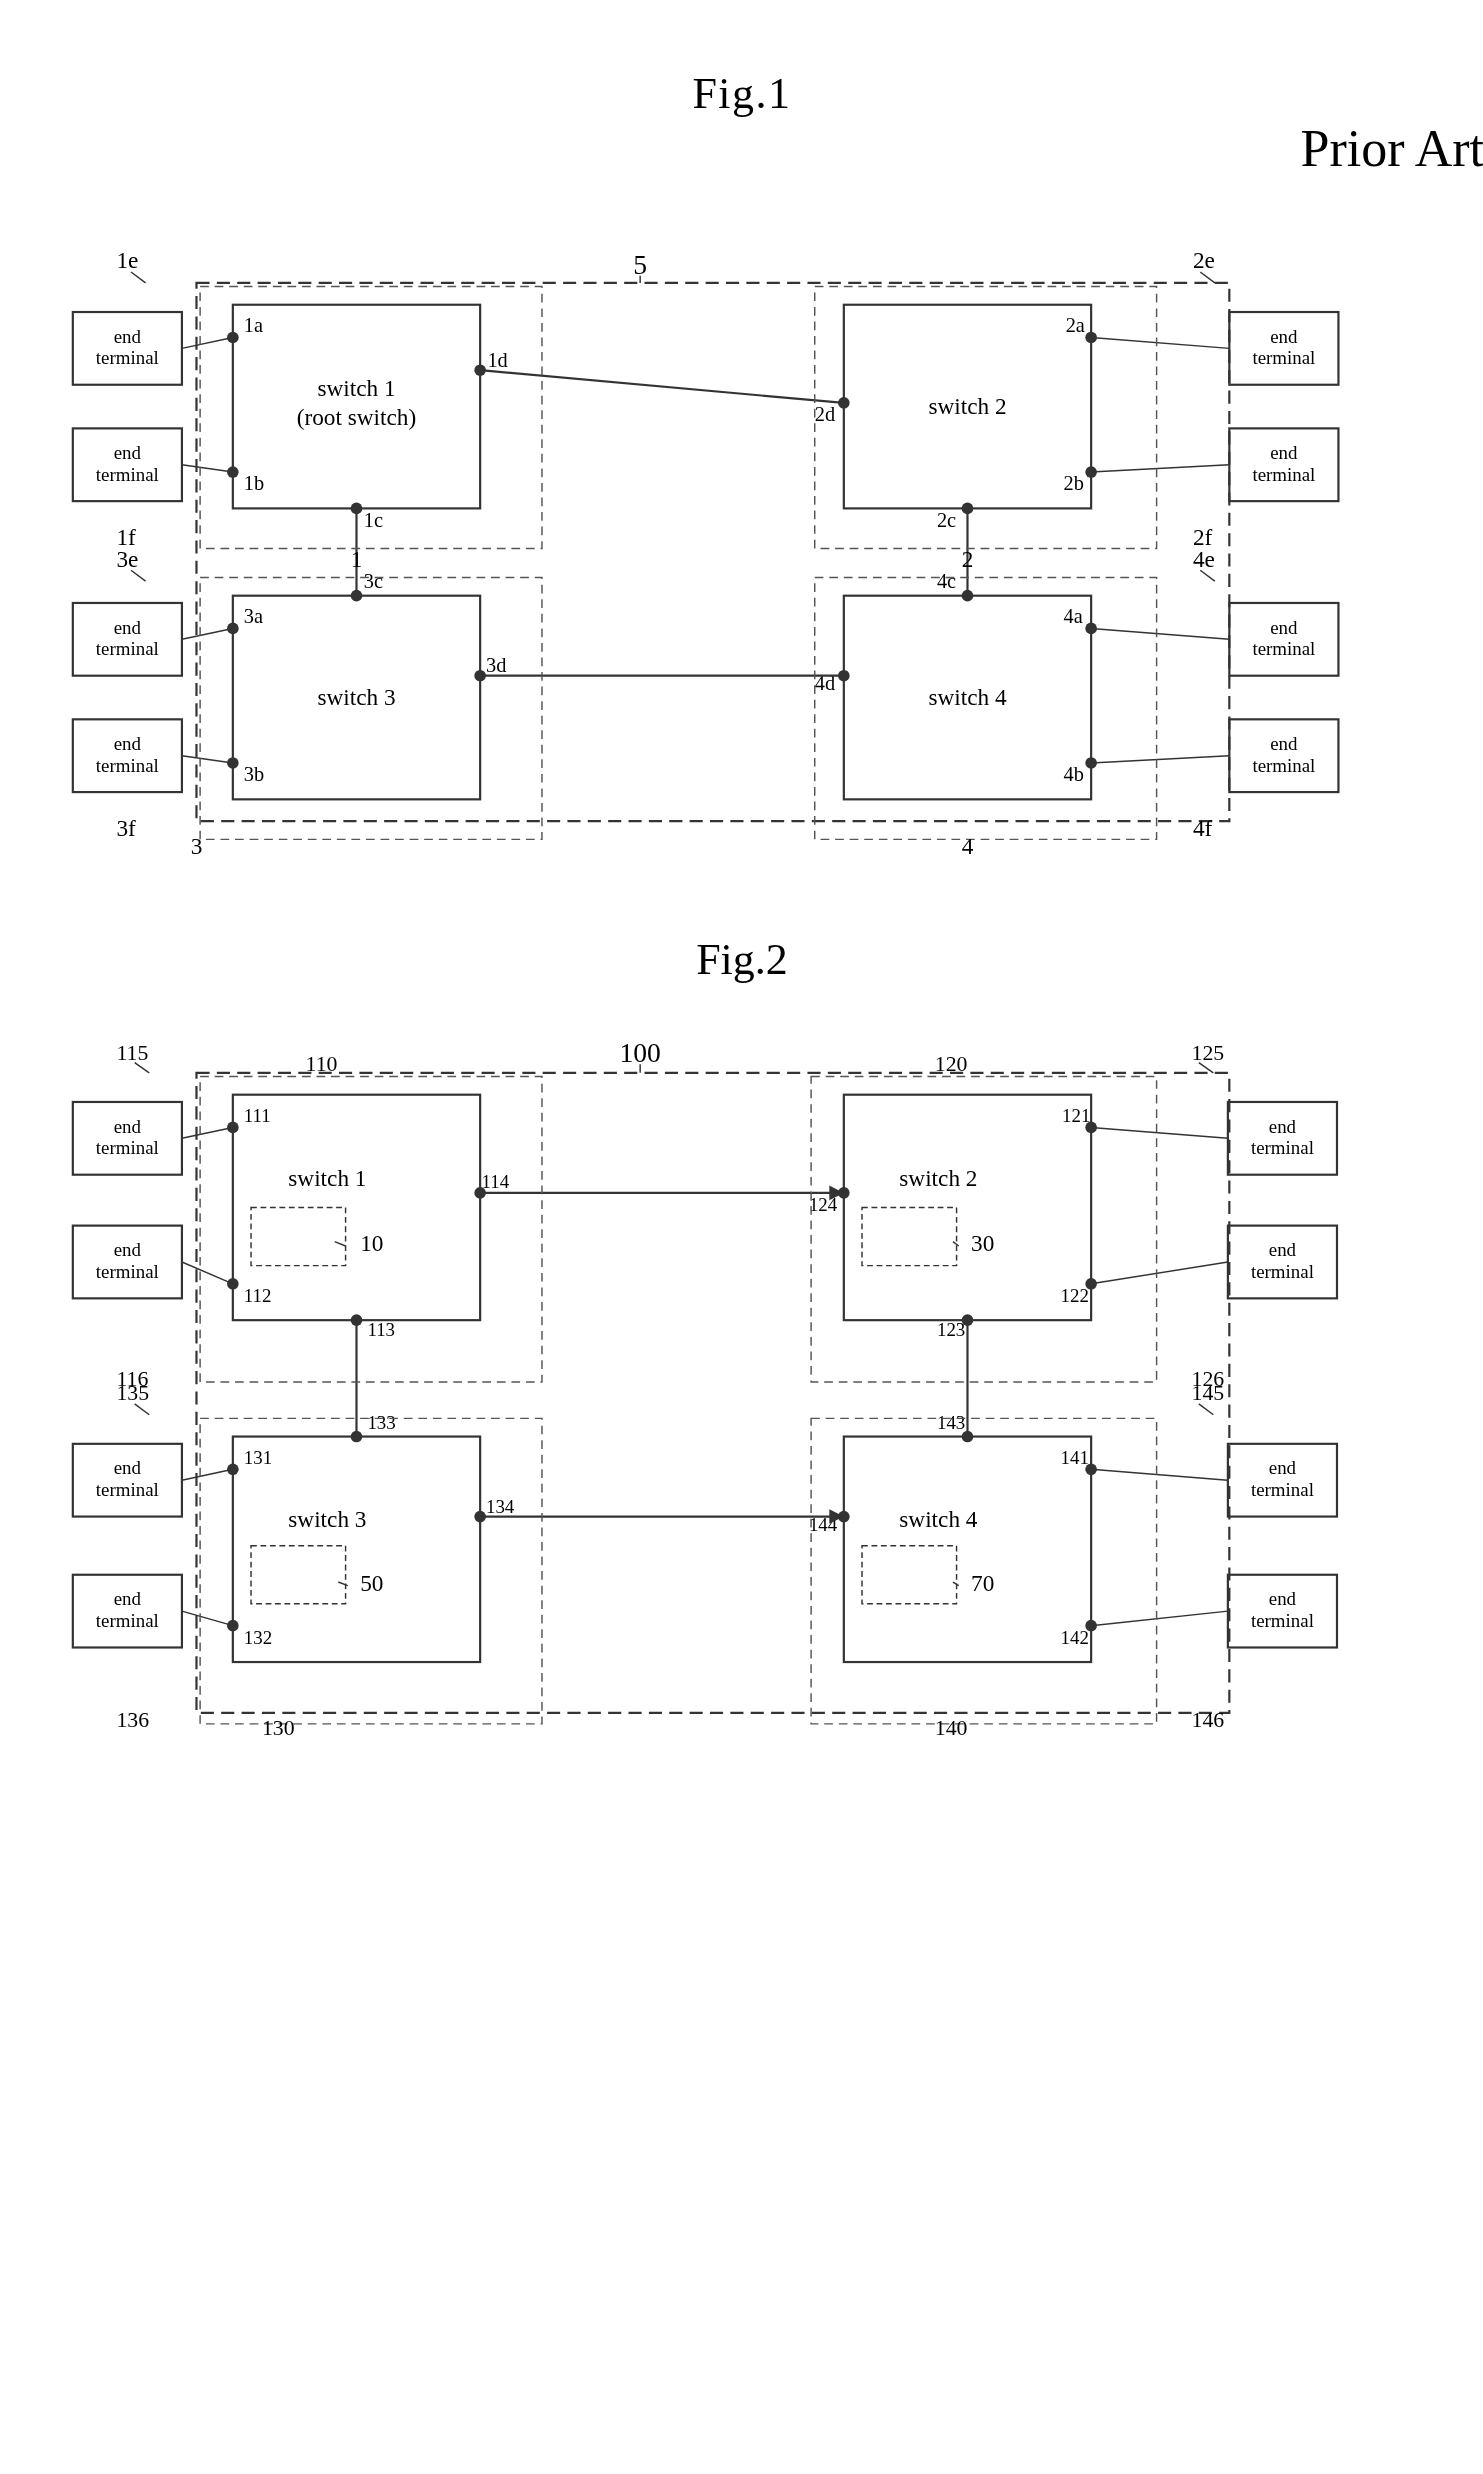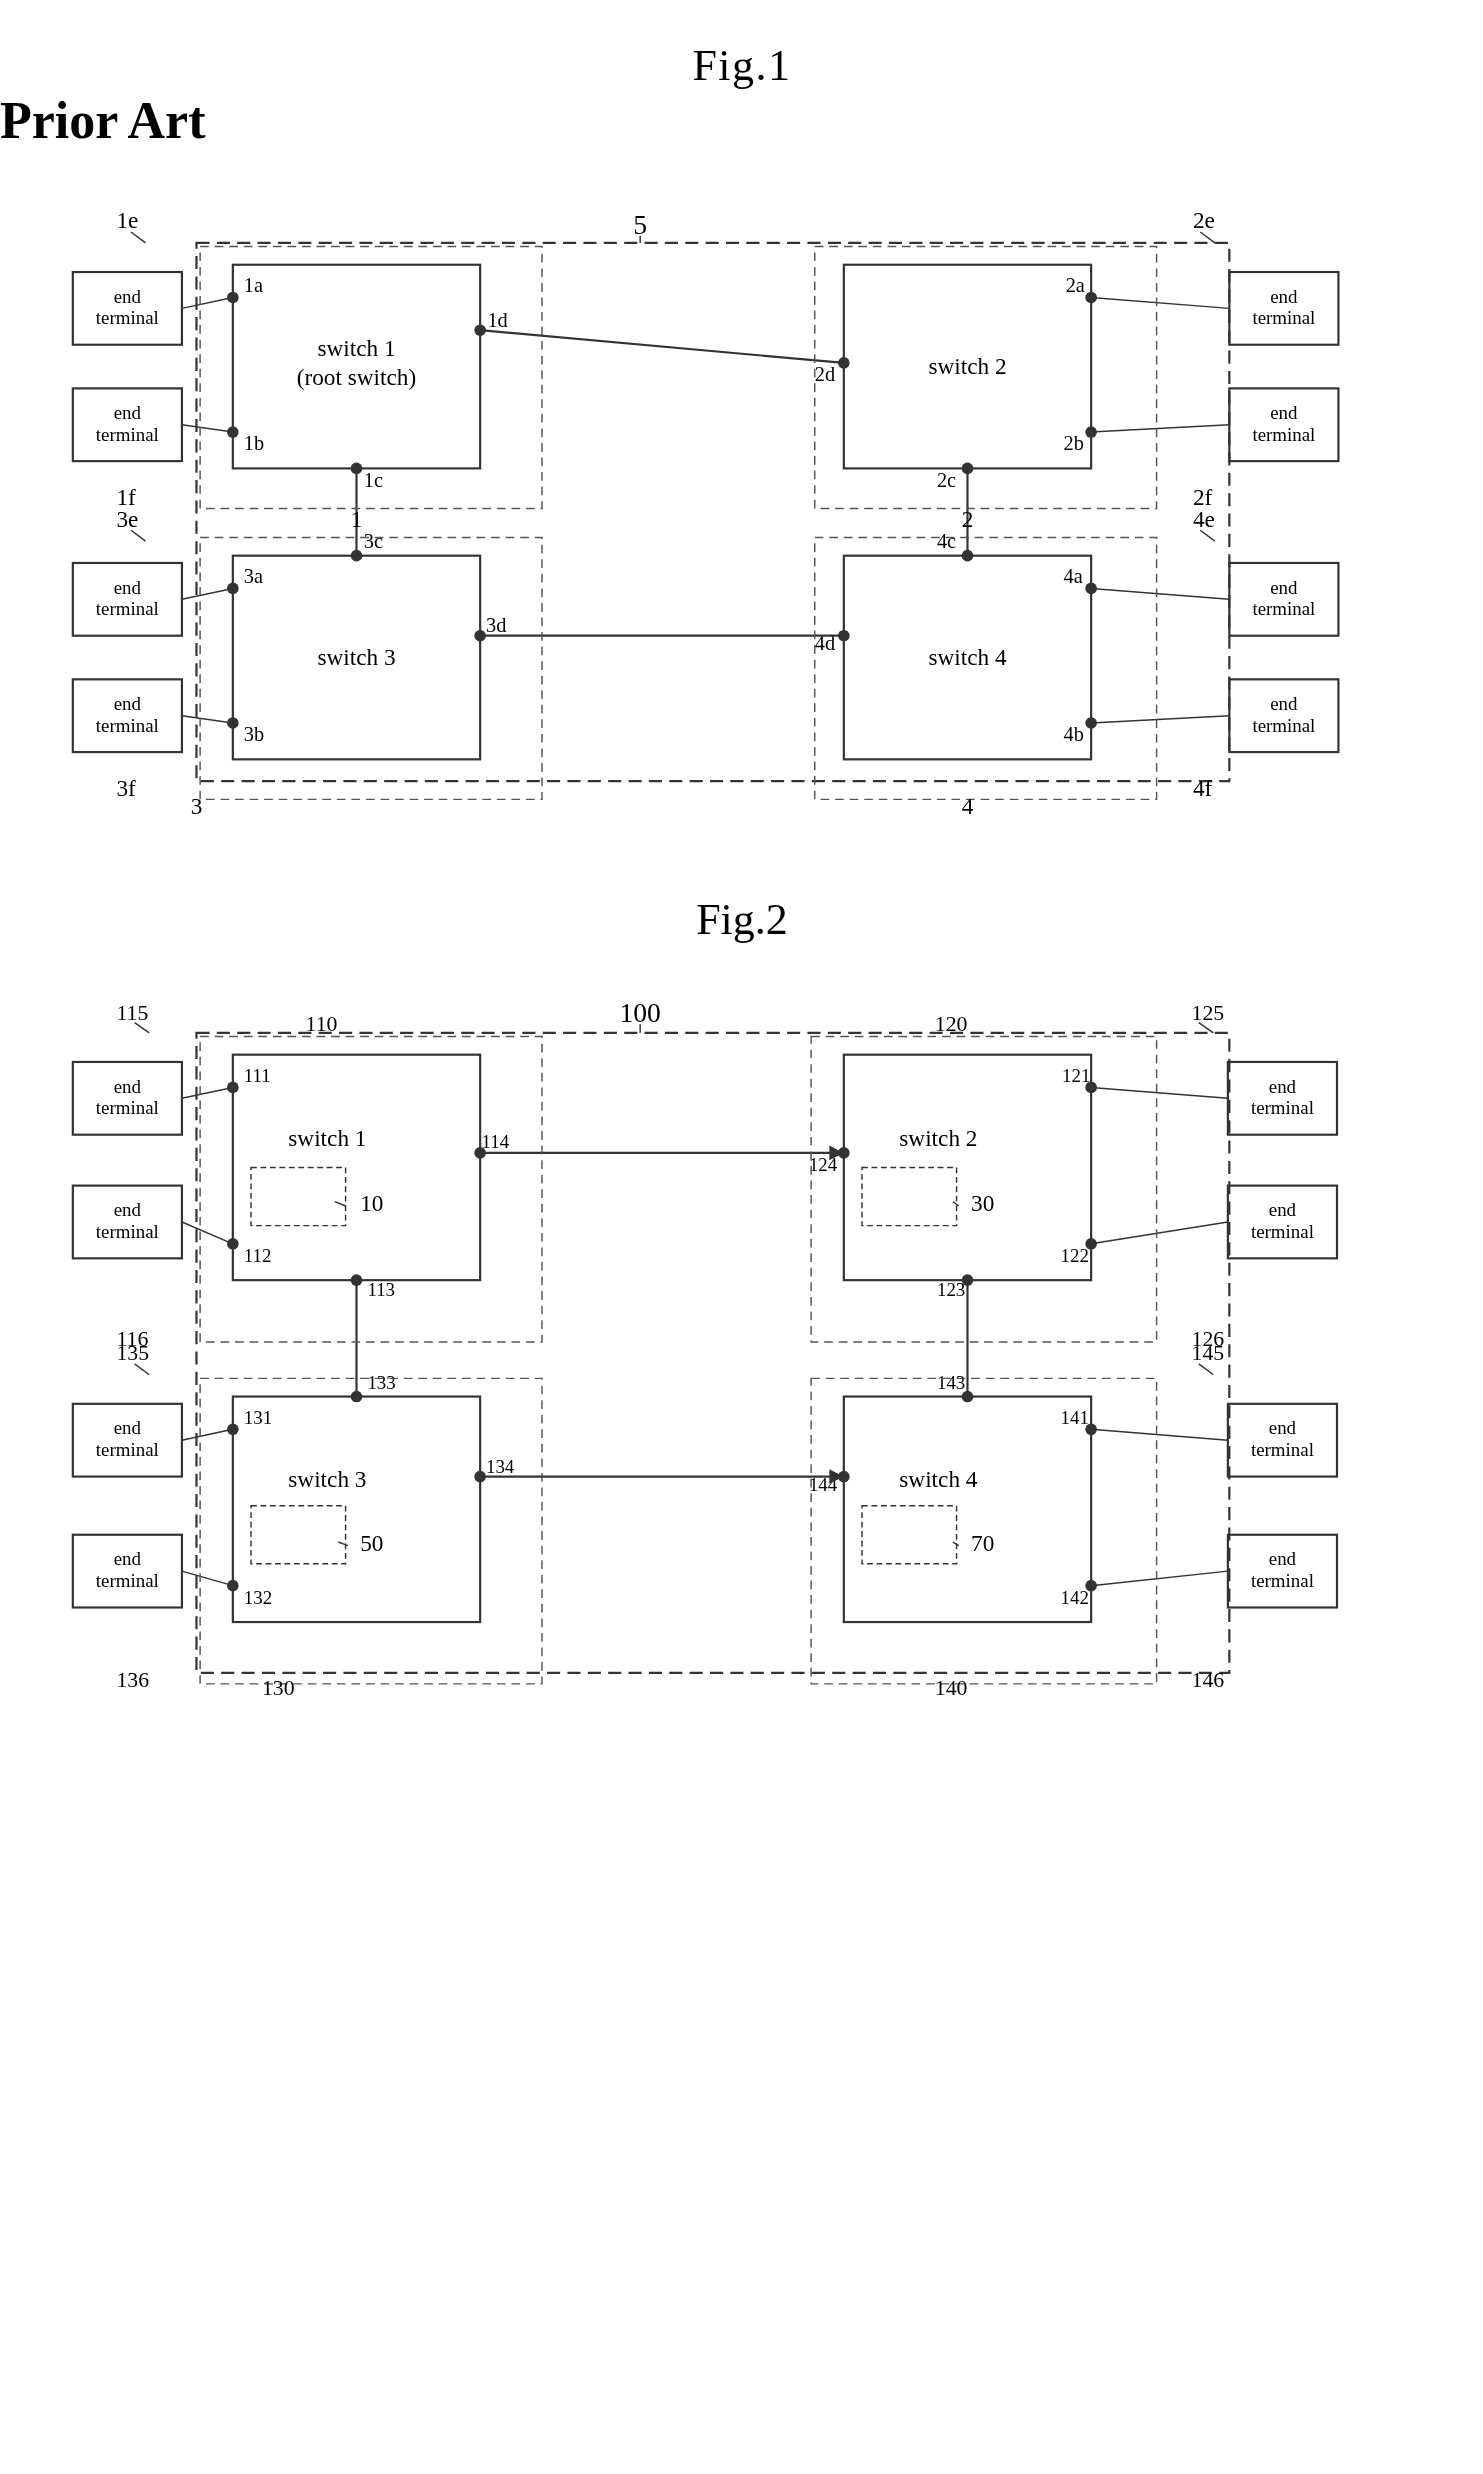--- a/index.html
+++ b/index.html
@@ -7,30 +7,30 @@
       background: #fff;
       font-family: 'Times New Roman', Times, serif;
       width: 1484px;
       min-height: 2475px;
       position: relative;
       overflow-x: hidden;
     }
 
     .page-title {
       text-align: center;
-      padding-top: 40px;
+      padding-top: 68px;
       font-size: 44px;
       font-weight: normal;
       letter-spacing: 1.5px;
     }
     .page-subtitle {
-      text-align: left;
+      text-align: right;
       font-size: 52px;
-      font-weight: bold;
-      margin-bottom: 20px;
+      font-weight: normal;
+      margin-bottom: 32px;
     }
 
     .diagram-container {
       position: relative;
       width: 1382px;
       margin: 0 auto;
     }
 
     
     .fig1-svg, .fig2-svg {

